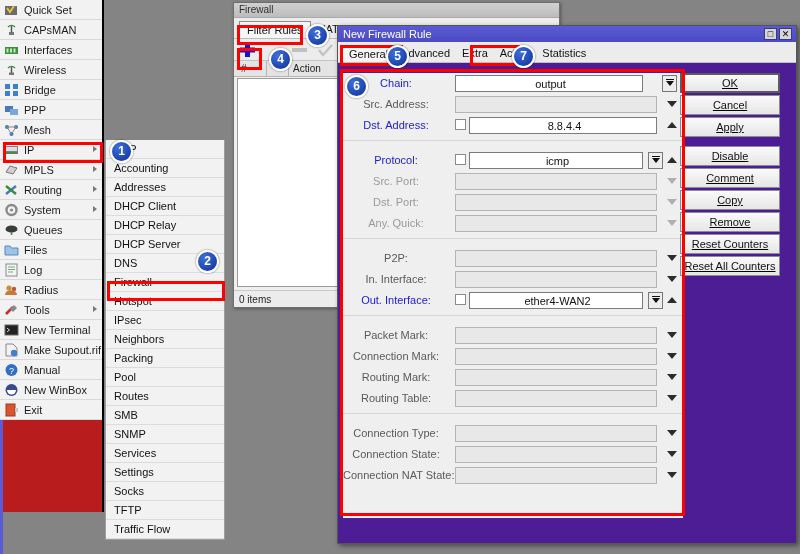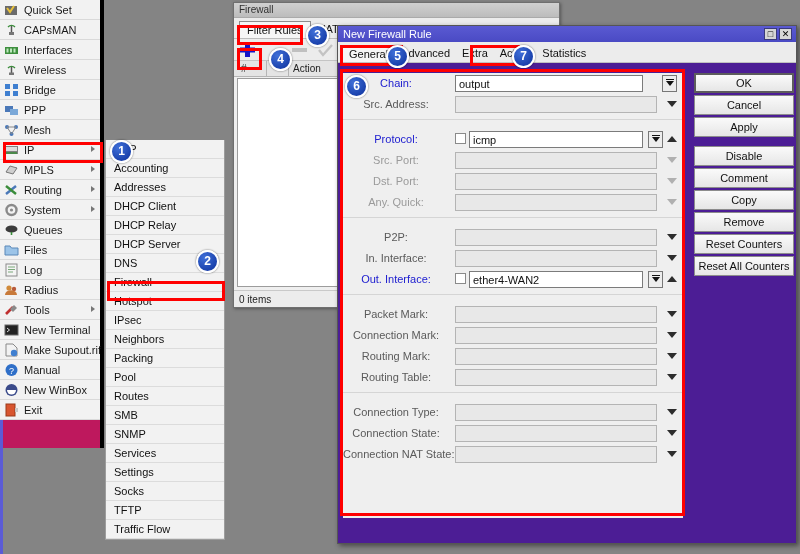--- a/index.html
+++ b/index.html
@@ -9,23 +9,23 @@
     font-size:11px;
     background:#808080;
     position:relative;
     -webkit-font-smoothing:none;
   }
   
   #desktop{position:absolute;left:0;top:0;width:800px;height:554px;background:#848484;}
 
   
   #sidebar{
-    position:absolute;left:0;top:0;width:104px;height:448px;
-    background:#be185d;
-    border-right:4px solid #000000;
+    position:absolute;left:0;top:0;width:104px;height:512px;
+    background:#b91c1c;
+    border-right:2px solid #000000;
     box-sizing:border-box;
   }
   #sidebar-accent{position:absolute;left:0;top:0;width:3px;height:554px;background:#5b5bd6;}
   .side-item{
     position:relative;height:20px;line-height:20px;
     border-bottom:1px solid #d9d9d9;
     padding-left:24px;box-sizing:border-box;
     color:#1a1a1a;font-size:11px;white-space:nowrap;
     background:#f2f2f2;
   }
@@ -145,21 +145,21 @@
   .flabel.active{color:#2020d0;}
   .flabel.dim{color:#9a9a9a;}
   .fchk{
     position:absolute;left:112px;top:4px;width:11px;height:11px;
     background:#fff;border:1px solid #8a8a8a;box-sizing:border-box;
   }
   .finput{
     position:absolute;top:2px;height:17px;line-height:16px;
     background:#e8e8e8;border:1px solid #b4b4b4;
     box-sizing:border-box;font-size:11px;color:#111;padding-left:3px;
-    overflow:hidden;white-space:nowrap;
+    overflow:hidden;white-space:nowrap;text-align:center;
   }
   .finput.filled{background:#fff;border:1px solid #7b7b7b;}
   .fbox-wide{left:112px;right:26px;}
   .fbox-chk{left:126px;right:26px;}
   .fbox-chk-dd{left:126px;right:40px;}
   .fbox-wide-dd{left:112px;right:40px;}
 
   .dd{
     position:absolute;top:2px;width:15px;height:17px;
     background:#ededed;border:1px solid #777;box-sizing:border-box;
@@ -179,21 +179,21 @@
   }
   .caret.dim{border-top-color:#b0b0b0;}
   .caret.up{
     border-top:none;border-bottom:6px solid #2c2c2c;
   }
   .sep{height:1px;background:#d5d5d5;margin:4px 0 4px 0;}
   .gap{height:5px;}
 
   
   #btncol{
-    position:absolute;right:2px;top:47px;width:100px;
+    position:absolute;right:16px;top:47px;width:100px;text-decoration:underline;
   }
   .dbtn{
     height:20px;line-height:19px;text-align:center;
     background:linear-gradient(#fafafa,#e6e6e6);
     border:1px solid #8c8c8c;box-sizing:border-box;
     font-size:11px;color:#111;margin-bottom:2px;
   }
   .dbtn.primary{border:2px solid #5c5c5c;line-height:17px;}
   .bgap{height:7px;}
 
@@ -386,20 +386,26 @@
       <div class="frow">
         <span class="flabel active">Chain:</span>
         <span class="finput filled fbox-wide-dd">output</span>
         <span class="dd" style="right:6px"></span>
       </div>
       <div class="frow">
         <span class="flabel ">Src. Address:</span>
         <span class="finput fbox-wide"></span>
         <span class="caret"></span>
       </div>
+      <div class="frow">
+        <span class="flabel active">Dst. Address:</span>
+        <span class="fchk"></span>
+        <span class="finput filled fbox-chk">8.8.4.4</span>
+        <span class="caret up"></span>
+      </div>
       <div class="sep"></div>
       <div class="gap"></div>
       <div class="frow">
         <span class="flabel active">Protocol:</span>
         <span class="fchk"></span>
         <span class="finput filled fbox-chk-dd">icmp</span>
         <span class="dd" style="right:20px"></span>
         <span class="caret up"></span>
       </div>
       <div class="frow">

